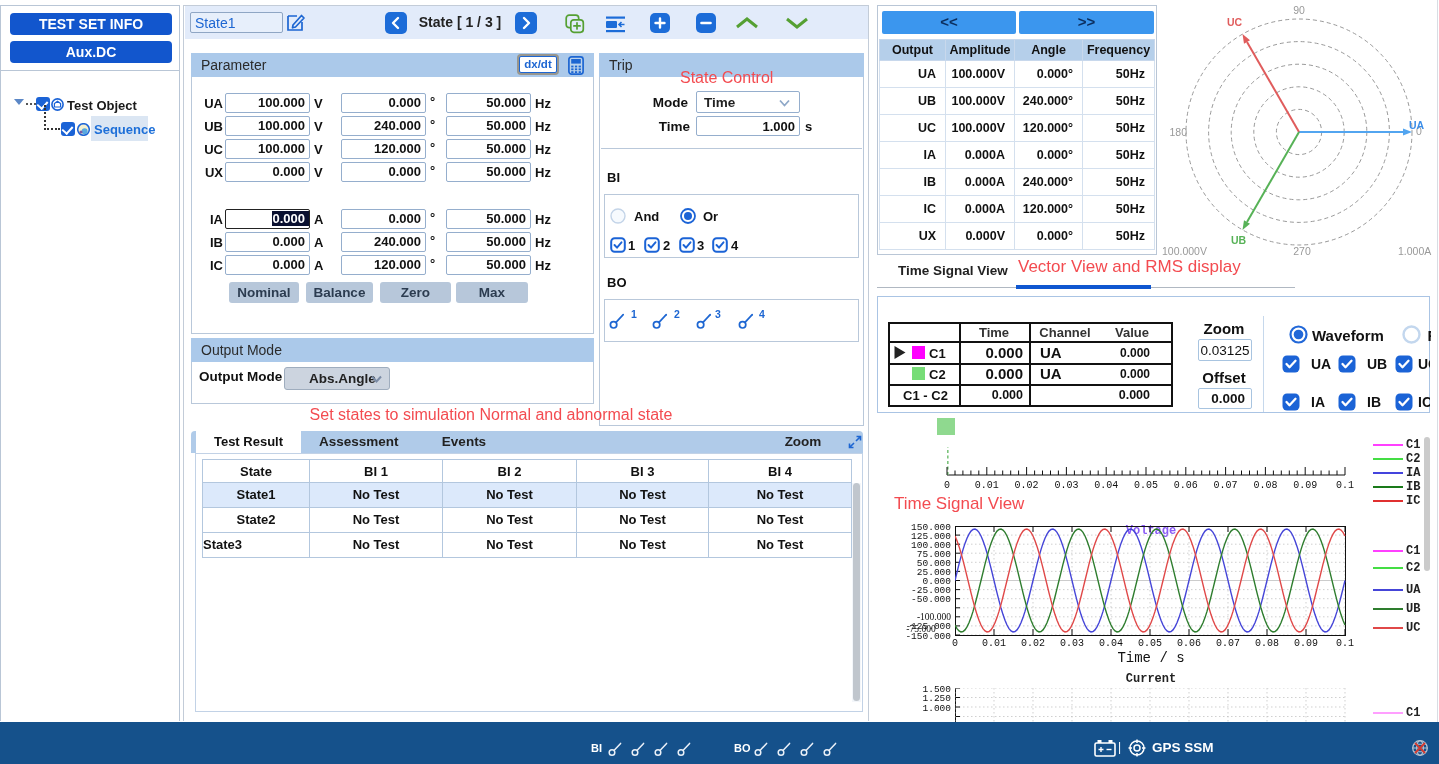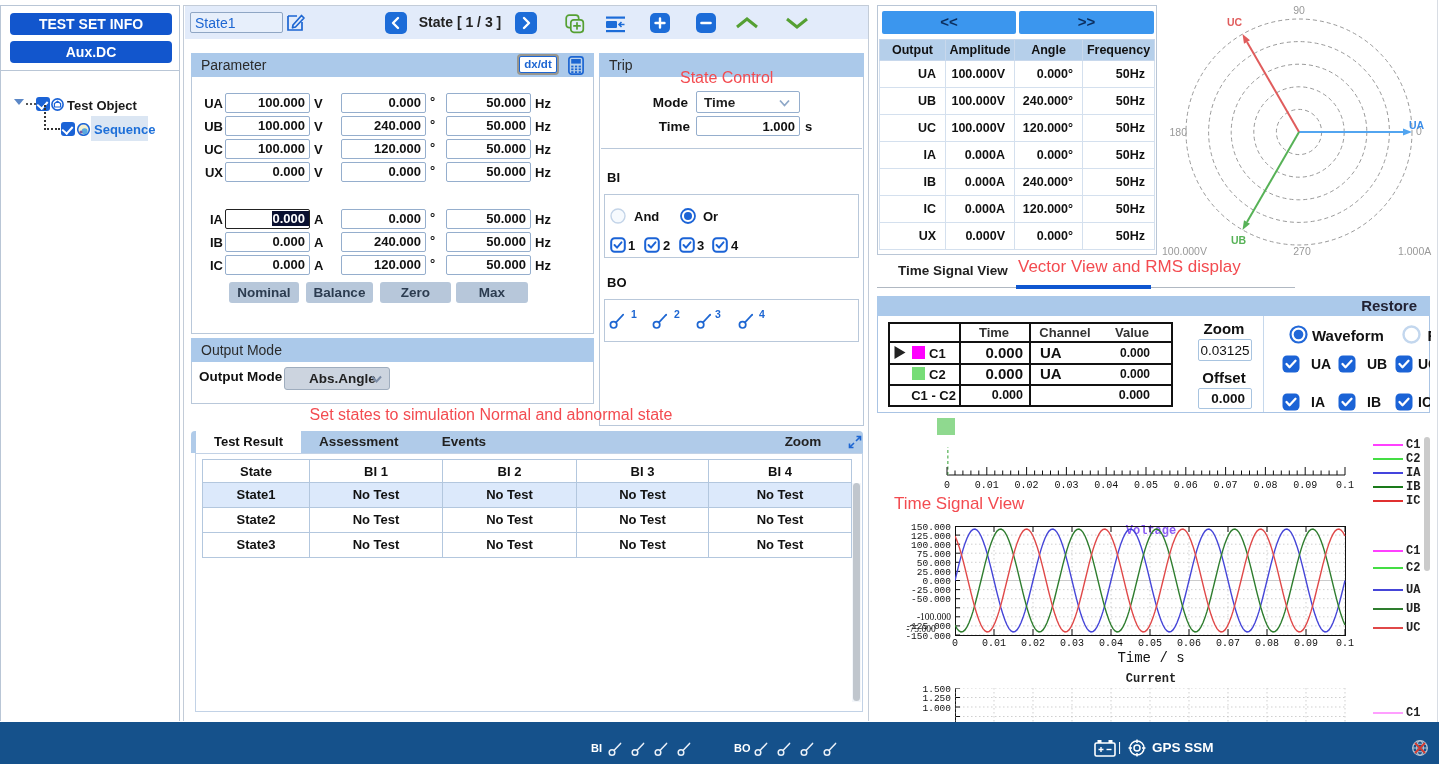--- a/index.html
+++ b/index.html
@@ -303,21 +303,21 @@
     <div class="c" style="left:18px; top:477px; width:108px; height:25px; background:#dce9fb; border:1px solid #b3c7de; border-top:none; border-left:1px solid #b3c7de; text-align:center; line-height:24px;">State1</div>
     <div class="c" style="left:126px; top:477px; width:133px; height:25px; background:#dce9fb; border:1px solid #b3c7de; border-top:none; border-left:none; text-align:center; line-height:24px;">No Test</div>
     <div class="c" style="left:259px; top:477px; width:134px; height:25px; background:#dce9fb; border:1px solid #b3c7de; border-top:none; border-left:none; text-align:center; line-height:24px;">No Test</div>
     <div class="c" style="left:393px; top:477px; width:132px; height:25px; background:#dce9fb; border:1px solid #b3c7de; border-top:none; border-left:none; text-align:center; line-height:24px;">No Test</div>
     <div class="c" style="left:525px; top:477px; width:143px; height:25px; background:#dce9fb; border:1px solid #b3c7de; border-top:none; border-left:none; text-align:center; line-height:24px;">No Test</div>
     <div class="c" style="left:18px; top:502px; width:108px; height:25px; background:#fff; border:1px solid #b3c7de; border-top:none; border-left:1px solid #b3c7de; text-align:center; line-height:24px;">State2</div>
     <div class="c" style="left:126px; top:502px; width:133px; height:25px; background:#fff; border:1px solid #b3c7de; border-top:none; border-left:none; text-align:center; line-height:24px;">No Test</div>
     <div class="c" style="left:259px; top:502px; width:134px; height:25px; background:#fff; border:1px solid #b3c7de; border-top:none; border-left:none; text-align:center; line-height:24px;">No Test</div>
     <div class="c" style="left:393px; top:502px; width:132px; height:25px; background:#fff; border:1px solid #b3c7de; border-top:none; border-left:none; text-align:center; line-height:24px;">No Test</div>
     <div class="c" style="left:525px; top:502px; width:143px; height:25px; background:#fff; border:1px solid #b3c7de; border-top:none; border-left:none; text-align:center; line-height:24px;">No Test</div>
-    <div class="c" style="left:18px; top:527px; width:108px; height:25px; background:#fff; border:1px solid #b3c7de; border-top:none; border-left:1px solid #b3c7de; text-align:center; line-height:24px;">State3</div>
+    <div class="c" style="left:18px; top:527px; width:108px; height:25px; background:#fff; border:1px solid #b3c7de; border-top:none; border-left:1px solid #b3c7de; line-height:24px;">State3</div>
     <div class="c" style="left:126px; top:527px; width:133px; height:25px; background:#fff; border:1px solid #b3c7de; border-top:none; border-left:none; text-align:center; line-height:24px;">No Test</div>
     <div class="c" style="left:259px; top:527px; width:134px; height:25px; background:#fff; border:1px solid #b3c7de; border-top:none; border-left:none; text-align:center; line-height:24px;">No Test</div>
     <div class="c" style="left:393px; top:527px; width:132px; height:25px; background:#fff; border:1px solid #b3c7de; border-top:none; border-left:none; text-align:center; line-height:24px;">No Test</div>
     <div class="c" style="left:525px; top:527px; width:143px; height:25px; background:#fff; border:1px solid #b3c7de; border-top:none; border-left:none; text-align:center; line-height:24px;">No Test</div>
 
     <div class="abs" style="left:668px; top:477px; width:9px; height:219px; background:#f3f6fa;"></div>
     <div class="abs" style="left:669px; top:477px; width:7px; height:218px; background:#c0c6cd; border-radius:4px;"></div>
   </div>
 
   <div id="right" class="abs">
@@ -376,23 +376,20 @@
         <text x="70" y="26" font-size="10.5" fill="#e05c5c" font-weight="bold">UC</text>
         <text x="74" y="244" font-size="10.5" fill="#57b257" font-weight="bold">UB</text>
       </svg>
     <div class="abs" style="left:287px; top:245px; font-size:10.5px; color:#999;">100.000V</div>
     <div class="abs" style="left:523px; top:245px; font-size:10.5px; color:#999;">1.000A</div>
     <div class="abs" style="left:23px; top:263px; font-size:13.5px; font-weight:bold; color:#222;">Time Signal View</div>
     <div class="red" style="left:143px; top:257px; font-size:17px;">Vector View and RMS display</div>
     <div class="abs" style="left:2px; top:287px; width:418px; border-top:1px solid #b0b8c2;"></div>
     <div class="abs" style="left:141px; top:285px; width:135px; height:4px; background:#1057d0;"></div>
     <div class="abs" style="left:2px; top:296px; width:553px; height:117px; border:1px solid #aac4e4; background:#fff;"></div>
-    <div class="hdr" style="left:2px; top:296px; width:553px; height:20px; line-height:20px; padding-left:0;">
-        <span style="position:absolute; right:13px; font-weight:bold; font-size:15px; color:#223;">Restore</span>
-      </div>
     <div class="abs" style="left:388px; top:316px; width:1px; height:96px; background:#c6d8ec;"></div>
     <div class="abs" style="left:13px; top:322px; width:285px; height:85px; border:2px solid #111;"></div>
     <div class="abs" style="left:84px; top:322px; width:2px; height:85px; background:#111;"></div>
     <div class="abs" style="left:154px; top:322px; width:2px; height:85px; background:#111;"></div>
     <div class="abs" style="left:13px; top:341px; width:285px; height:2px; background:#111;"></div>
     <div class="abs" style="left:13px; top:363px; width:285px; height:2px; background:#111;"></div>
     <div class="abs" style="left:13px; top:384px; width:285px; height:2px; background:#111;"></div>
     <div class="c" style="left:84px; top:325px; width:70px; text-align:center; font-size:13px; color:#333;">Time</div>
     <div class="c" style="left:160px; top:325px; width:60px; text-align:center; font-size:13px; color:#333;">Channel</div>
     <div class="c" style="left:232px; top:325px; width:50px; text-align:center; font-size:13px; color:#333;">Value</div>
@@ -402,21 +399,21 @@
     <div class="abs" style="left:37px; top:346px; width:13px; height:13px; background:#ff00ff;"></div>
     <div class="c" style="left:54px; top:346px; font-size:13px;">C1</div>
     <div class="c" style="left:88px; top:344px; width:60px; text-align:right; font-size:15px;">0.000</div>
     <div class="c" style="left:165px; top:344px; font-size:15px;">UA</div>
     <div class="c" style="left:215px; top:346px; width:60px; text-align:right; font-size:12px;">0.000</div>
     <div class="abs" style="left:37px; top:367px; width:13px; height:13px; background:#77dd77;"></div>
     <div class="c" style="left:54px; top:367px; font-size:13px;">C2</div>
     <div class="c" style="left:88px; top:365px; width:60px; text-align:right; font-size:15px;">0.000</div>
     <div class="c" style="left:165px; top:365px; font-size:15px;">UA</div>
     <div class="c" style="left:215px; top:367px; width:60px; text-align:right; font-size:12px;">0.000</div>
-    <div class="c" style="left:20px; top:388px; width:61px; text-align:right; font-size:13px;">C1 - C2</div>
+    <div class="c" style="left:20px; top:388px; width:61px; text-align:center; font-size:13px;">C1 - C2</div>
     <div class="c" style="left:88px; top:388px; width:60px; text-align:right; font-size:12.5px;">0.000</div>
     <div class="c" style="left:215px; top:388px; width:60px; text-align:right; font-size:12.5px;">0.000</div>
     <div class="c" style="left:309px; top:320px; width:80px; text-align:center; font-size:15px;">Zoom</div>
     <div class="abs" style="left:323px; top:339px; width:54px; height:22px; border:1px solid #a8c4e0; border-radius:2px; font-size:13.5px; color:#111; text-align:center; line-height:21px;">0.03125</div>
     <div class="c" style="left:309px; top:369px; width:80px; text-align:center; font-size:15px;">Offset</div>
     <div class="abs" style="left:323px; top:388px; width:54px; height:21px; border:1px solid #a8c4e0; border-radius:2px; font-size:13.5px; font-weight:bold; color:#111; text-align:right; line-height:20px; padding-right:6px;">0.000</div>
     <svg class="abs" style="left:414px; top:325px;" width="19" height="19" viewBox="0 0 19 19">
         <circle cx="9.5" cy="9.5" r="8" fill="#fff" stroke="#2268d8" stroke-width="2.2"></circle>
         <circle cx="9.5" cy="9.5" r="4.8" fill="#2268d8"></circle>
       </svg>

